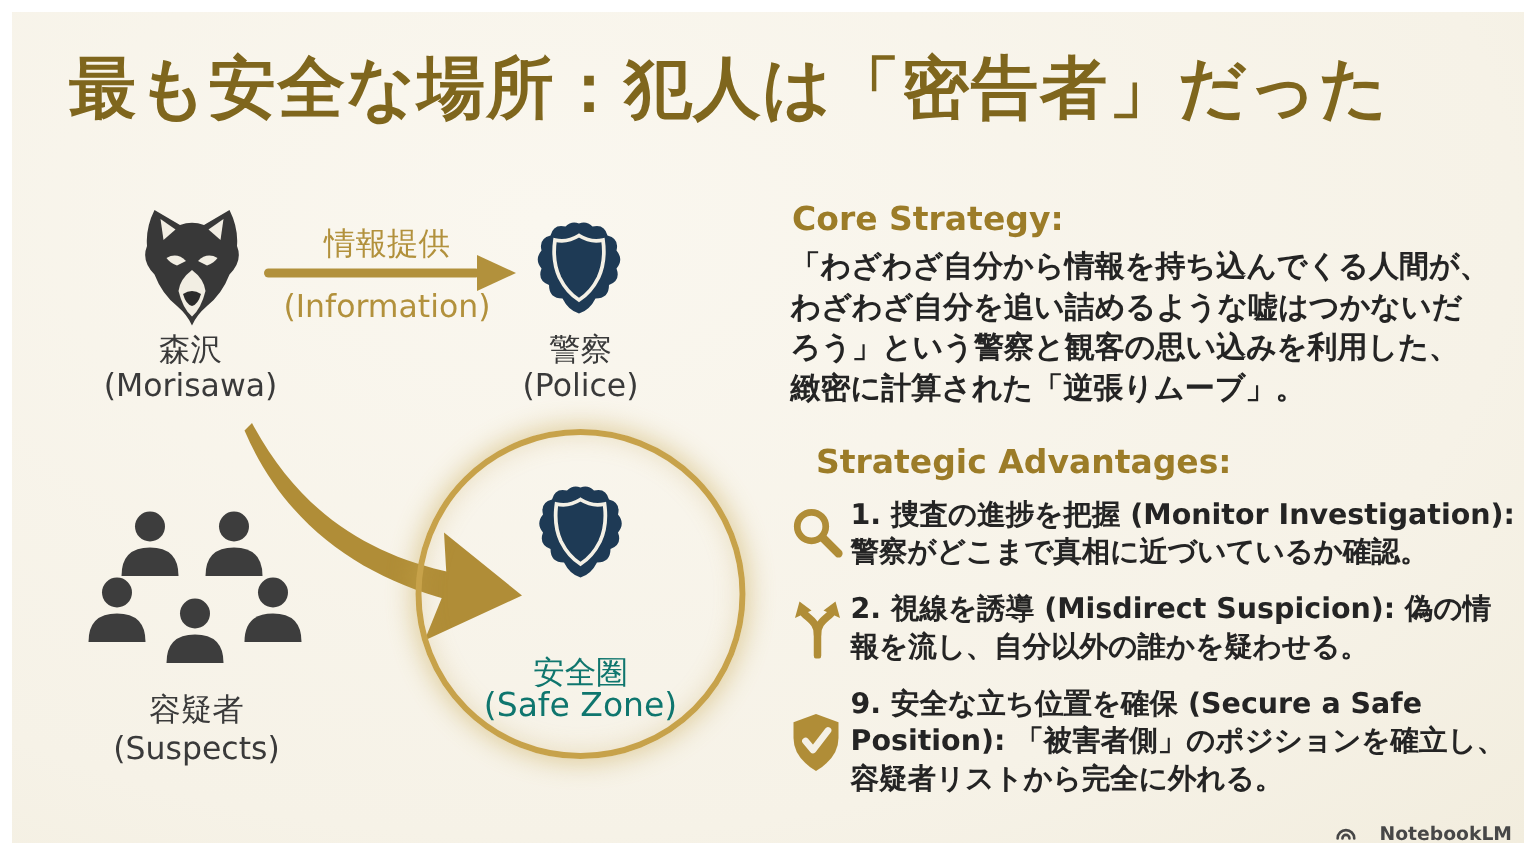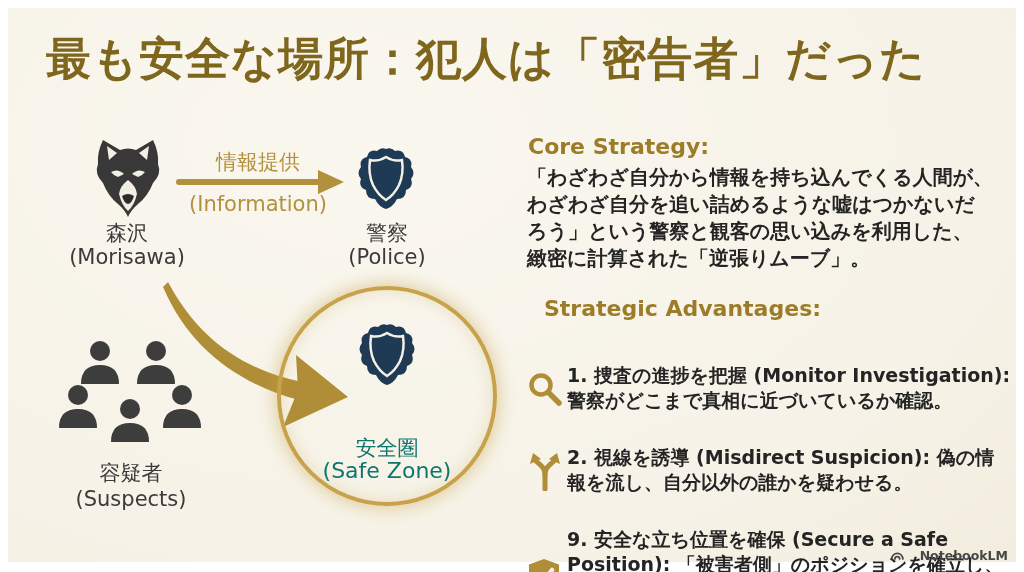--- a/index.html
+++ b/index.html
@@ -21,21 +21,21 @@
     color:#7f661d;white-space:nowrap;
   }
   .lbl{font-weight:400;text-align:center;color:#3a3a3a;font-size:21px;line-height:24px;white-space:nowrap;}
   .lbl-gold{color:#b2913c;}
   .lbl-safezone{color:#0f766e;}
   .heading{font-weight:700;font-size:22px;line-height:26px;color:#9c7c28;white-space:nowrap;}
   .para{
     font-weight:700;font-size:20px;line-height:27px;color:#242424;
     white-space:pre-line;
   }
-  .adv-item{display:flex;align-items:flex-end;margin-bottom:13px;margin-top:32px;}
+  .adv-item{display:flex;align-items:center;margin-bottom:13px;}
   .adv-icon{flex:0 0 40px;padding-top:4px;}
   .adv-text{flex:1;font-weight:700;font-size:19px;line-height:25px;color:#242424;white-space:pre-line;}
   .safe-circle{
     left:277px;top:286px;width:220px;height:220px;border-radius:50%;
     border:4px solid #c7a24a;box-sizing:border-box;
     box-shadow:0 0 16px 3px rgba(198,163,74,0.45), inset 0 0 16px rgba(198,163,74,0.28);
   }
   .footer-brand{
     right:16px;bottom:9px;display:flex;align-items:center;gap:16px;
     color:#474747;font-weight:700;font-size:12.5px;

